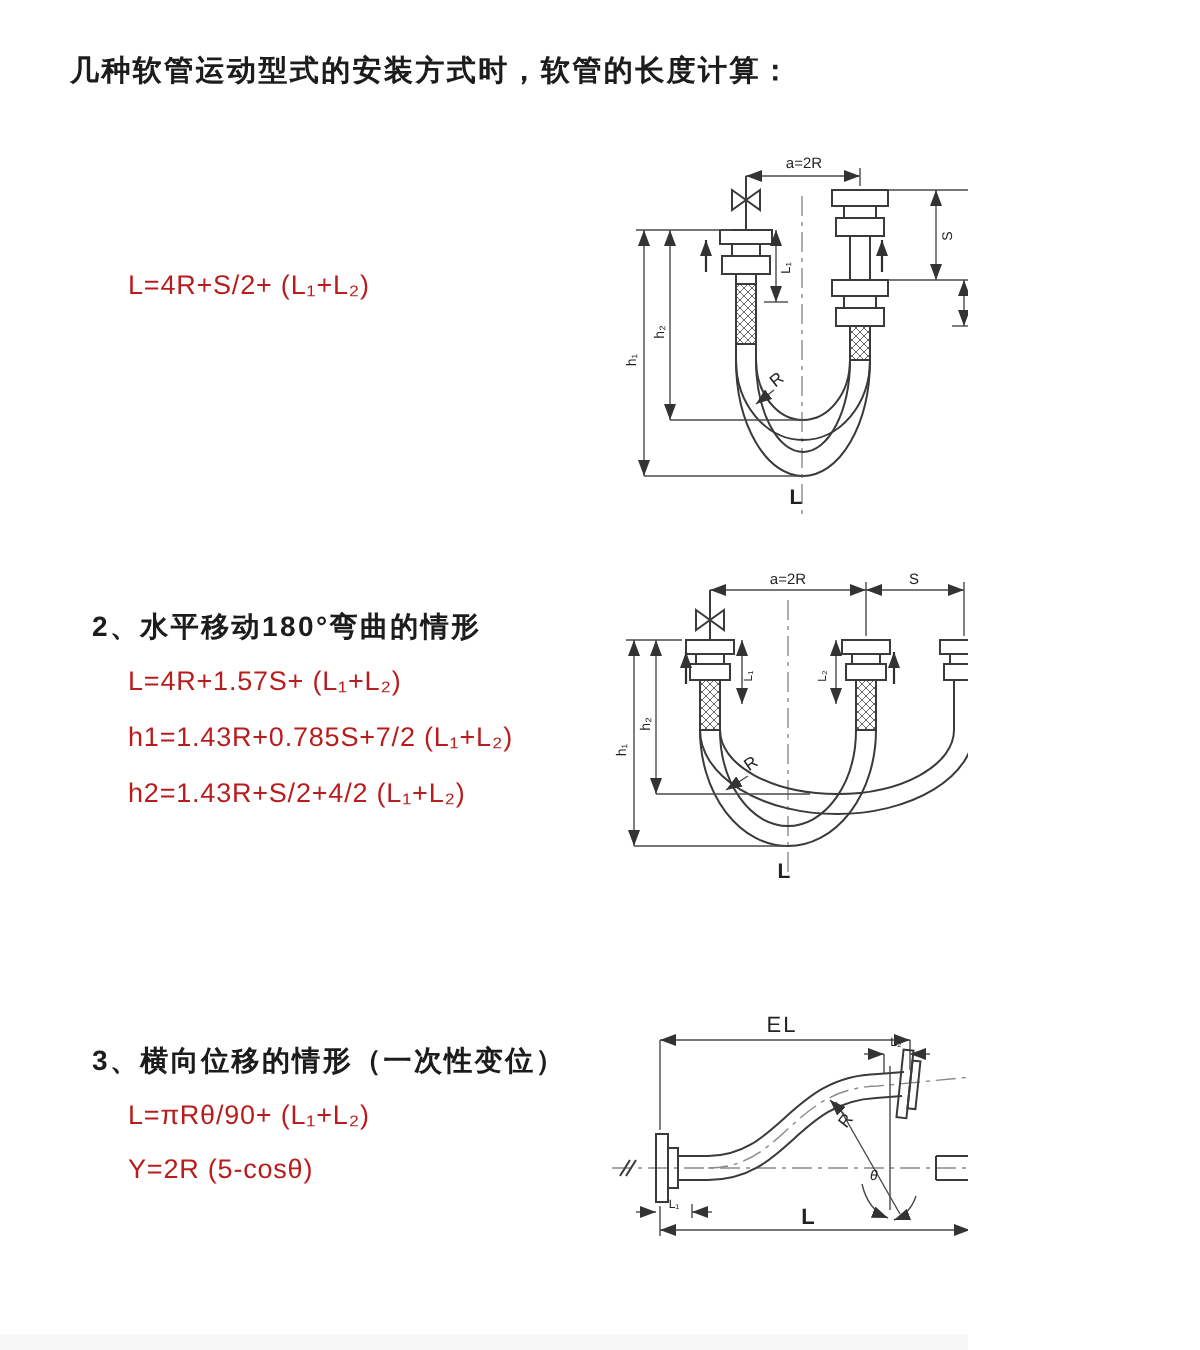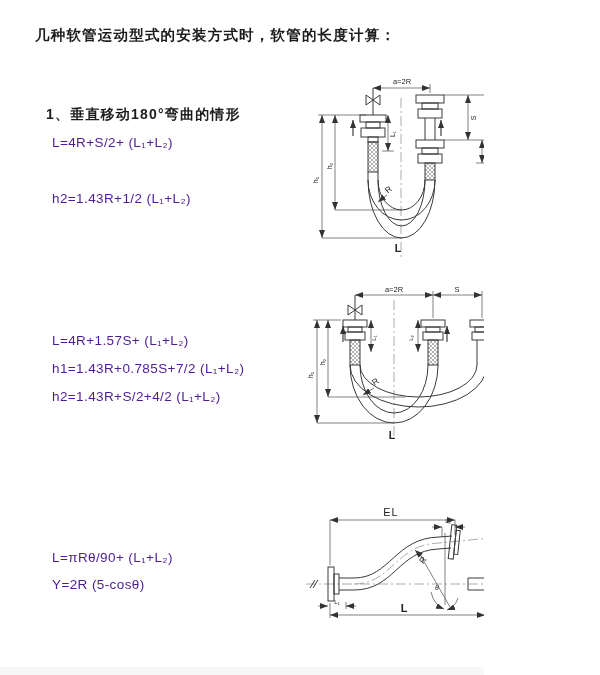--- a/index.html
+++ b/index.html
@@ -1,20 +1,20 @@
 <!DOCTYPE html>
 <html><head>
 <meta charset="utf-8">
 <style>
   html,body{margin:0;padding:0;background:#fff;}
   .page{position:relative;width:484px;height:675px;background:#ffffff;overflow:hidden;
         font-family:"Liberation Sans","DejaVu Sans",sans-serif;color:#1c1c1c;}
   .page-title{position:absolute;left:35px;top:26px;font-size:14.5px;font-weight:bold;letter-spacing:1.2px;}
   .sec-heading{position:absolute;left:46px;font-size:14px;font-weight:bold;letter-spacing:1.2px;}
-  .formula{position:absolute;left:52px;font-size:13.5px;font-weight:500;letter-spacing:.4px;color:#4c1d95;}
+  .formula{position:absolute;left:64px;font-size:13.5px;font-weight:500;letter-spacing:.4px;color:#b91c1c;}
   #h1s{top:106px}
   #f11{top:135px}#f12{top:163px}#f13{top:191px}
   #h2s{top:305px}
   #f21{top:333px}#f22{top:361px}#f23{top:389px}
   #h3s{top:522px}
   #f31{top:550px}#f32{top:577px}#f33{top:603px}
   .diag{position:absolute;}
   .d1{left:308px;top:68px;}
   .d2{left:305px;top:280px;}
   .d3{left:298px;top:505px;}
@@ -26,28 +26,28 @@
   .mv{stroke:#2e2e2e;stroke-width:1.1;fill:none;}         
   .scan-edge{position:absolute;left:0;bottom:0;width:600px;height:8px;background:#f7f7f7;}
 </style>
 </head>
 <body>
 
 <div class="page">
 
   <div class="page-title">几种软管运动型式的安装方式时，软管的长度计算：</div>
 
-  <div id="h1s" class="sec-heading">1、垂直移动180°弯曲的情形</div>
   <div id="f11" class="formula">L=4R+S/2+ (L₁+L₂)</div>
-  <div id="f13" class="formula">h2=1.43R+1/2 (L₁+L₂)</div>
-
+
+  <div id="h2s" class="sec-heading">2、水平移动180°弯曲的情形</div>
   <div id="f21" class="formula">L=4R+1.57S+ (L₁+L₂)</div>
   <div id="f22" class="formula">h1=1.43R+0.785S+7/2 (L₁+L₂)</div>
   <div id="f23" class="formula">h2=1.43R+S/2+4/2 (L₁+L₂)</div>
 
+  <div id="h3s" class="sec-heading">3、横向位移的情形（一次性变位）</div>
   <div id="f31" class="formula">L=πRθ/90+ (L₁+L₂)</div>
   <div id="f32" class="formula">Y=2R (5-cosθ)</div>
 
   <svg class="diag d1" width="292" height="195" viewBox="0 0 292 195">
     <defs>
       <pattern id="hp1" width="4" height="4" patternUnits="userSpaceOnUse">
         <path d="M0,4 L4,0 M0,0 L4,4" stroke="#666" stroke-width="0.5"></path>
       </pattern>
       <marker id="m1" markerWidth="9" markerHeight="6" refX="8" refY="3" orient="auto-start-reverse" markerUnits="userSpaceOnUse">
         <path d="M0,0 L8,3 L0,6 Z" fill="#333"></path>

